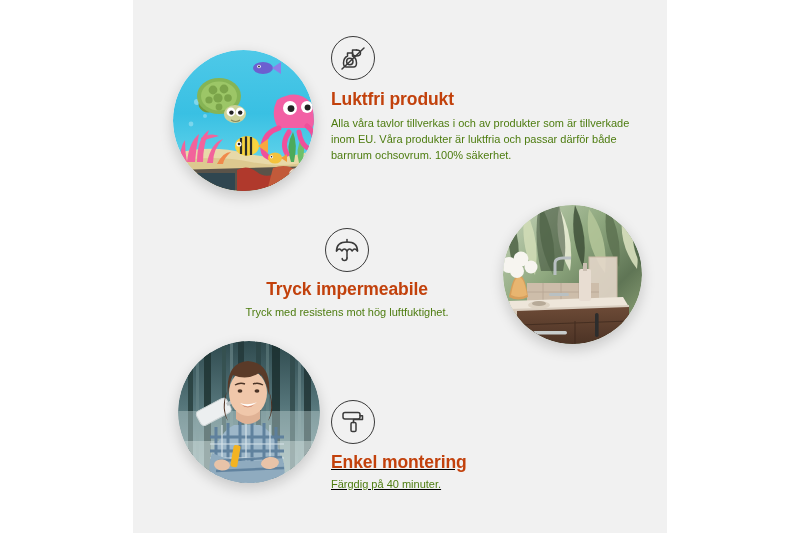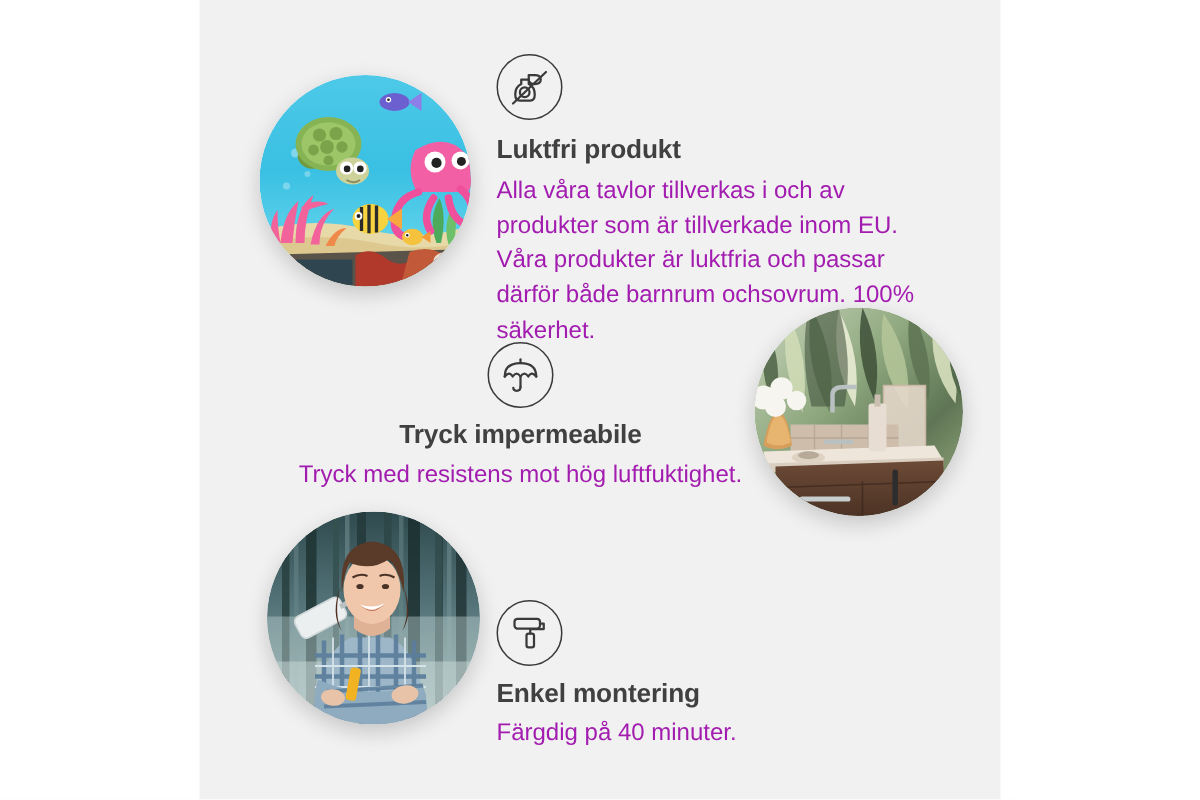--- a/index.html
+++ b/index.html
@@ -43,29 +43,29 @@
     border: 1.6px solid #3a3a3a;
     box-sizing: border-box;
     display: flex;
     align-items: center;
     justify-content: center;
   }
 
   .feat-title {
     font-size: 17.5px;
     font-weight: bold;
-    color: #404040;
+    color: #c2410c;
     letter-spacing: -0.1px;
     margin: 0;
     line-height: 1.25;
   }
 
   .feat-desc {
-    font-size: 16px;
-    color: #a21caf;
+    font-size: 11px;
+    color: #4d7c0f;
     margin: 0;
     line-height: 1.45;
   }
 
   
   #feature-odour {
     left: 331px;
     top: 36px;
     width: 300px;
     text-align: left;
@@ -84,20 +84,21 @@
     margin: 0 auto 7px auto;
   }
   #feature-waterproof .feat-title { margin-bottom: 4px; }
 
   
   #feature-assembly {
     left: 331px;
     top: 400px;
     width: 270px;
     text-align: left;
+    text-decoration: underline;
   }
   #feature-assembly .icon-circle { margin-bottom: 8px; }
   #feature-assembly .feat-title { margin-bottom: 3px; }
 
   
   .photo-circle {
     position: absolute;
     border-radius: 50%;
     overflow: hidden;
     box-shadow: 0 5px 14px rgba(0,0,0,0.18);

